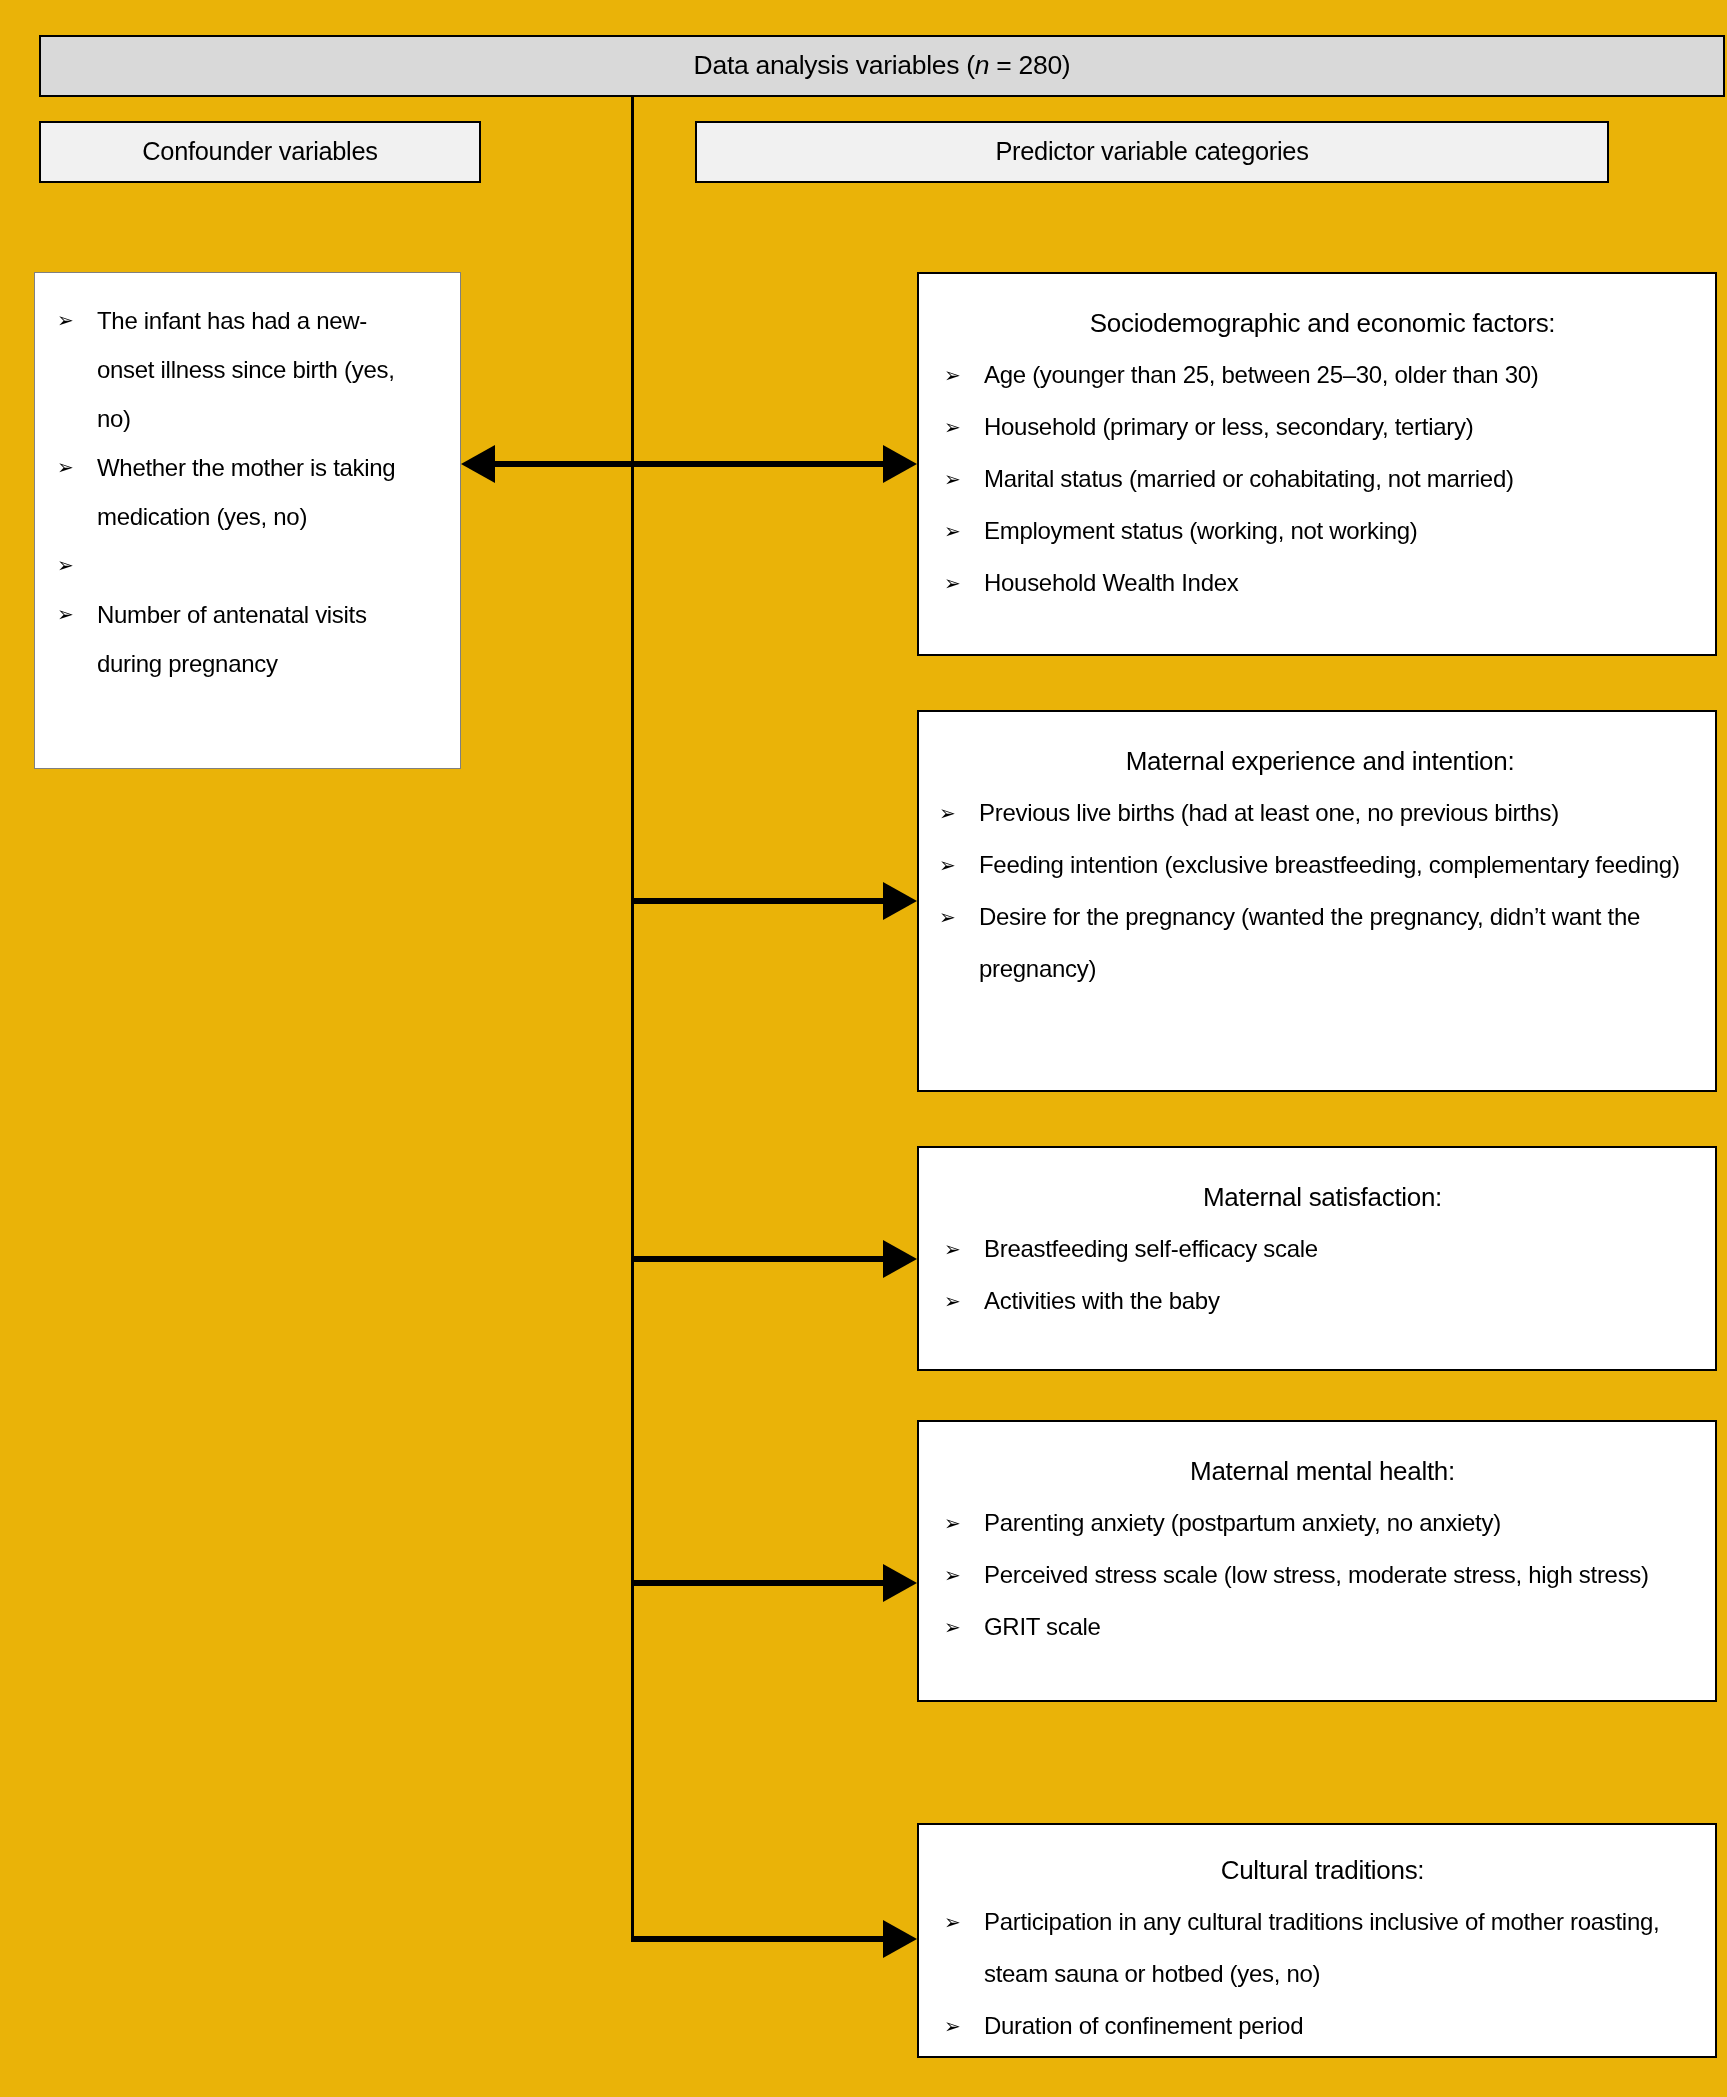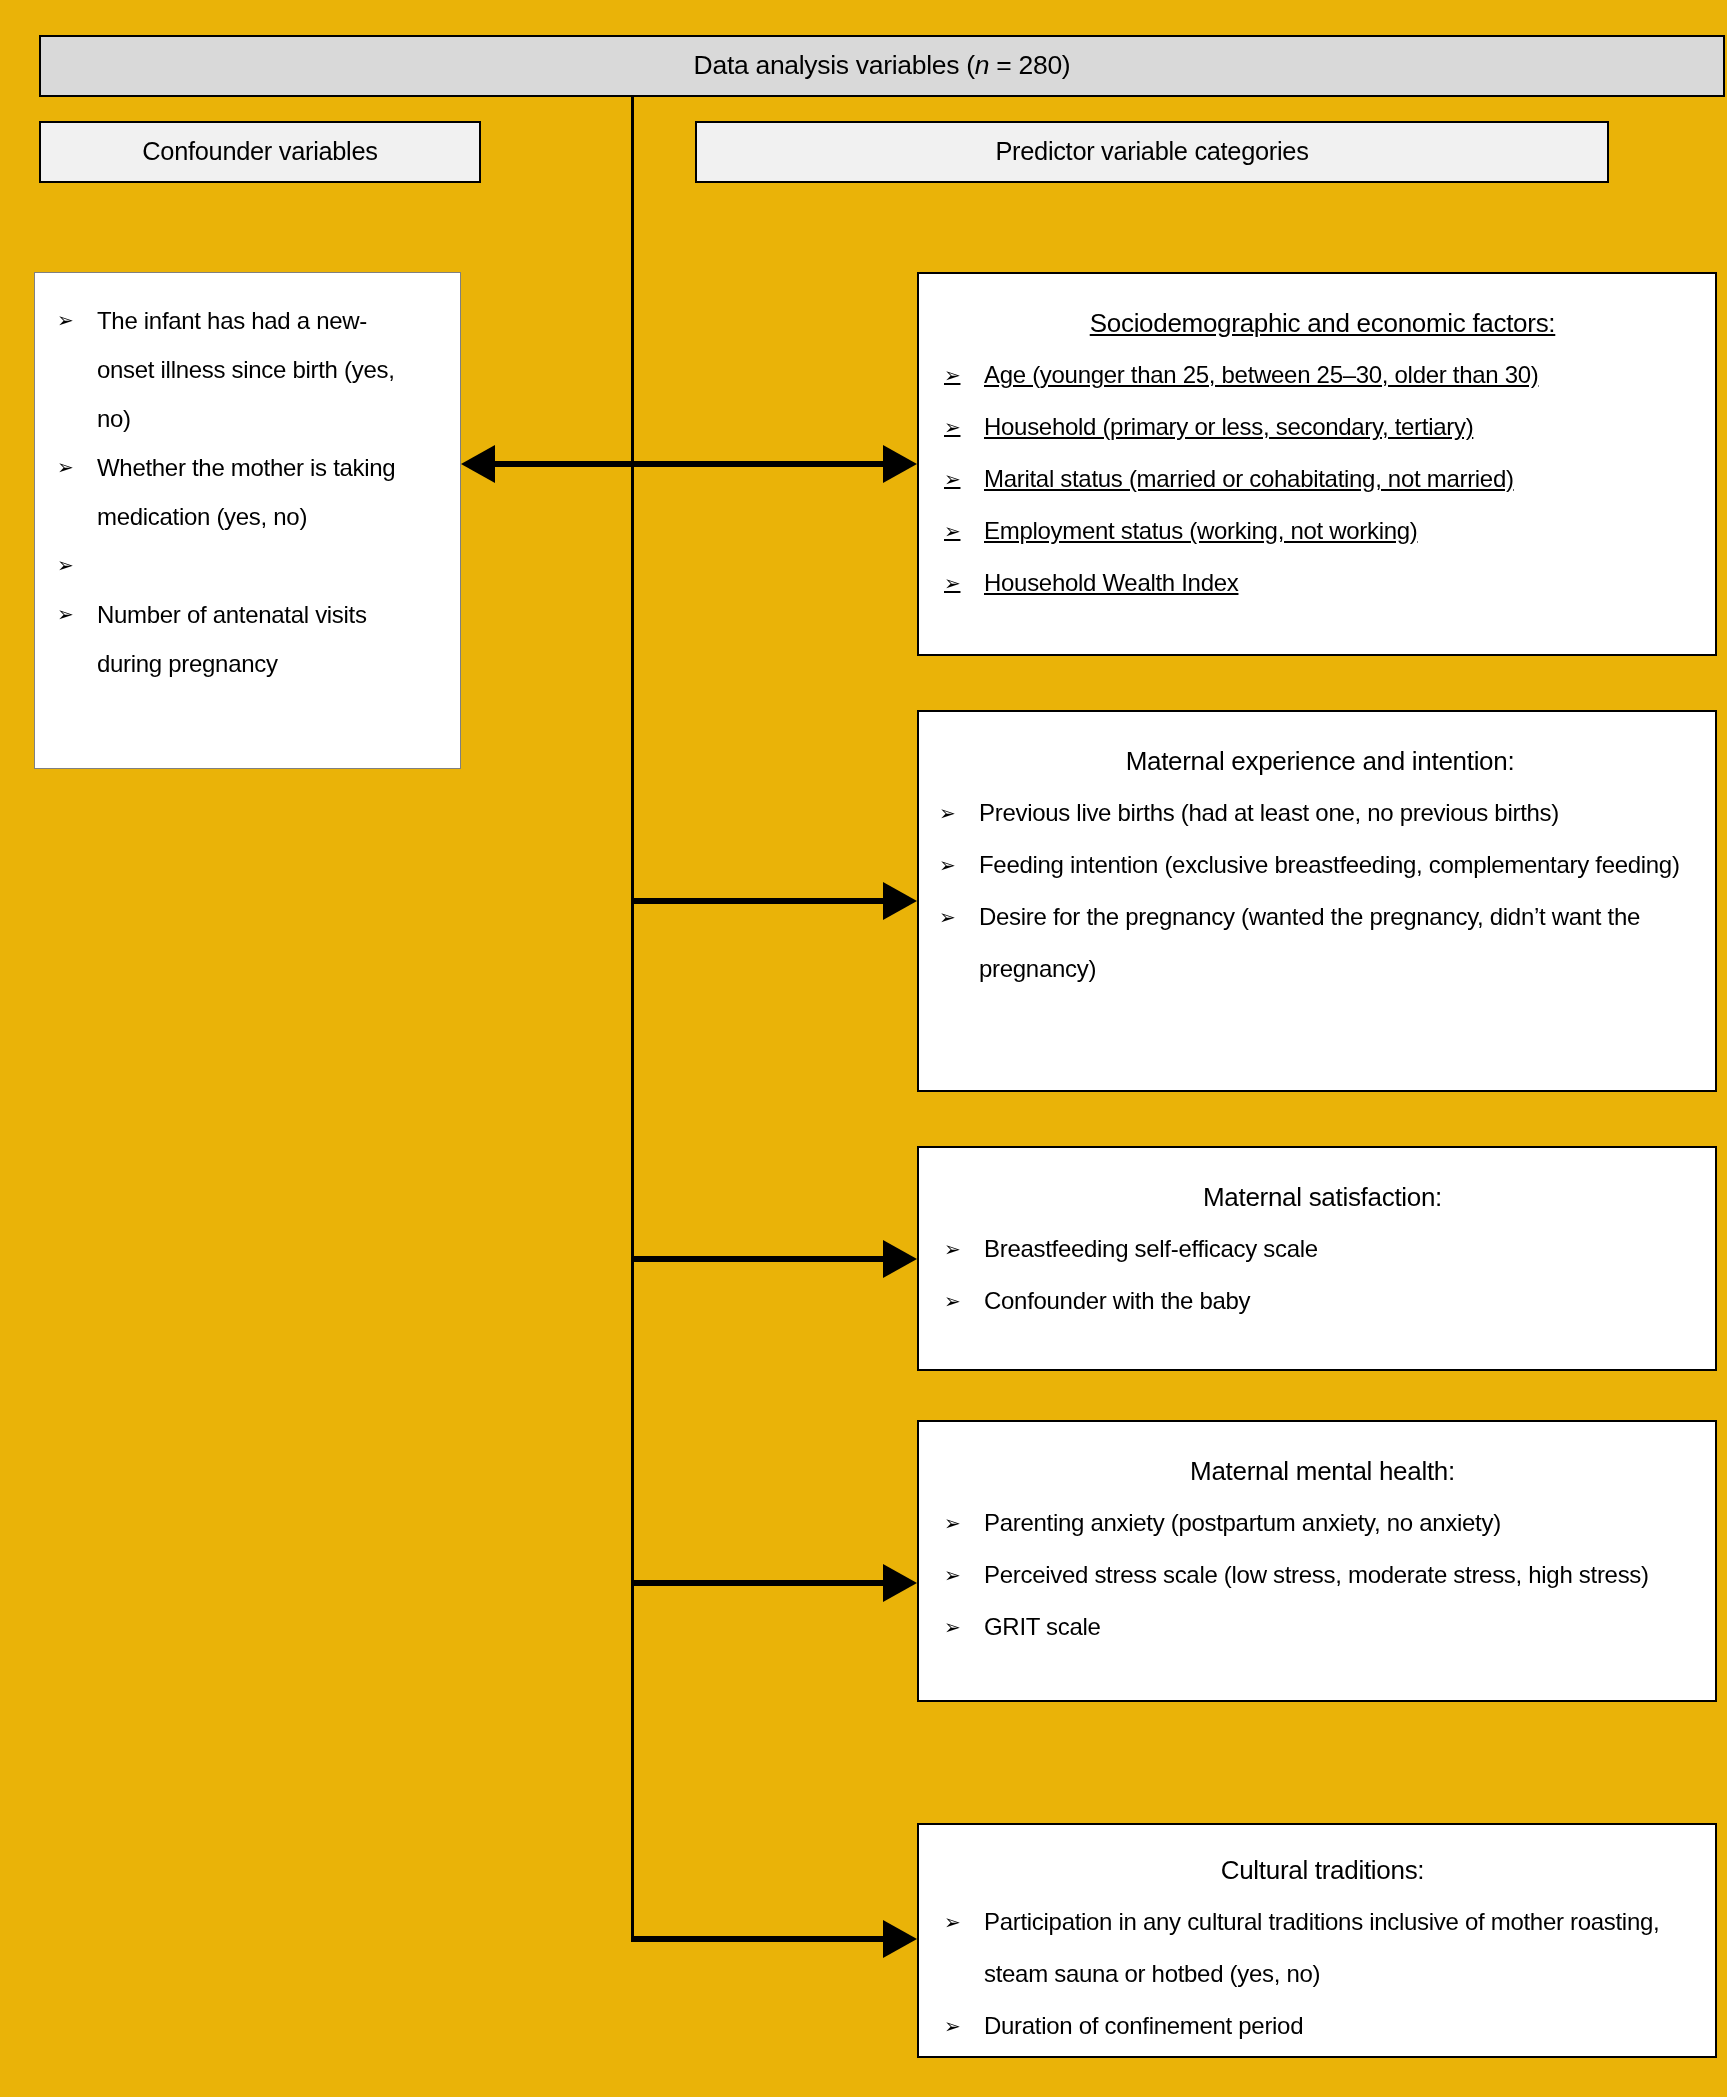--- a/index.html
+++ b/index.html
@@ -37,21 +37,21 @@
   .pbox{
     position:absolute;left:917px;width:800px;
     background:#fff;border:2.2px solid #000;box-sizing:border-box;
     padding:23px 14px 0 25px;
   }
   .pbox h3{
     margin:0;font-weight:normal;font-size:26px;letter-spacing:-0.3px;
     text-align:center;line-height:52px;
   }
   .pbox .bullet{line-height:52px;font-size:24px;}
-  #pbox1{top:272px;height:384px;text-decoration:underline;}
+  #pbox1{top:272px;height:384px;}
   #pbox2{top:710px;height:382px;padding-left:20px;}
   #pbox3{top:1146px;height:225px;}
   #pbox4{top:1420px;height:282px;}
   #pbox5{top:1823px;height:235px;padding-top:19.3px;}
   
   .bullet{display:flex;letter-spacing:-0.3px;}
   .bullet .marker{
     flex:none;width:40px;font-family:"DejaVu Sans",sans-serif;
     font-size:20px;
   }
@@ -183,21 +183,21 @@
     <h3>Maternal satisfaction:</h3>
     <div class="list">
 
         <div class="bullet">
           <span class="marker">➢</span>
           <span class="btext">Breastfeeding self-efficacy scale</span>
         </div>
 
         <div class="bullet">
           <span class="marker">➢</span>
-          <span class="btext">Confounder with the baby</span>
+          <span class="btext">Activities with the baby</span>
         </div>
       </div>
   </div>
 
   <div class="pbox" id="pbox4">
     <h3>Maternal mental health:</h3>
     <div class="list">
 
         <div class="bullet">
           <span class="marker">➢</span>

